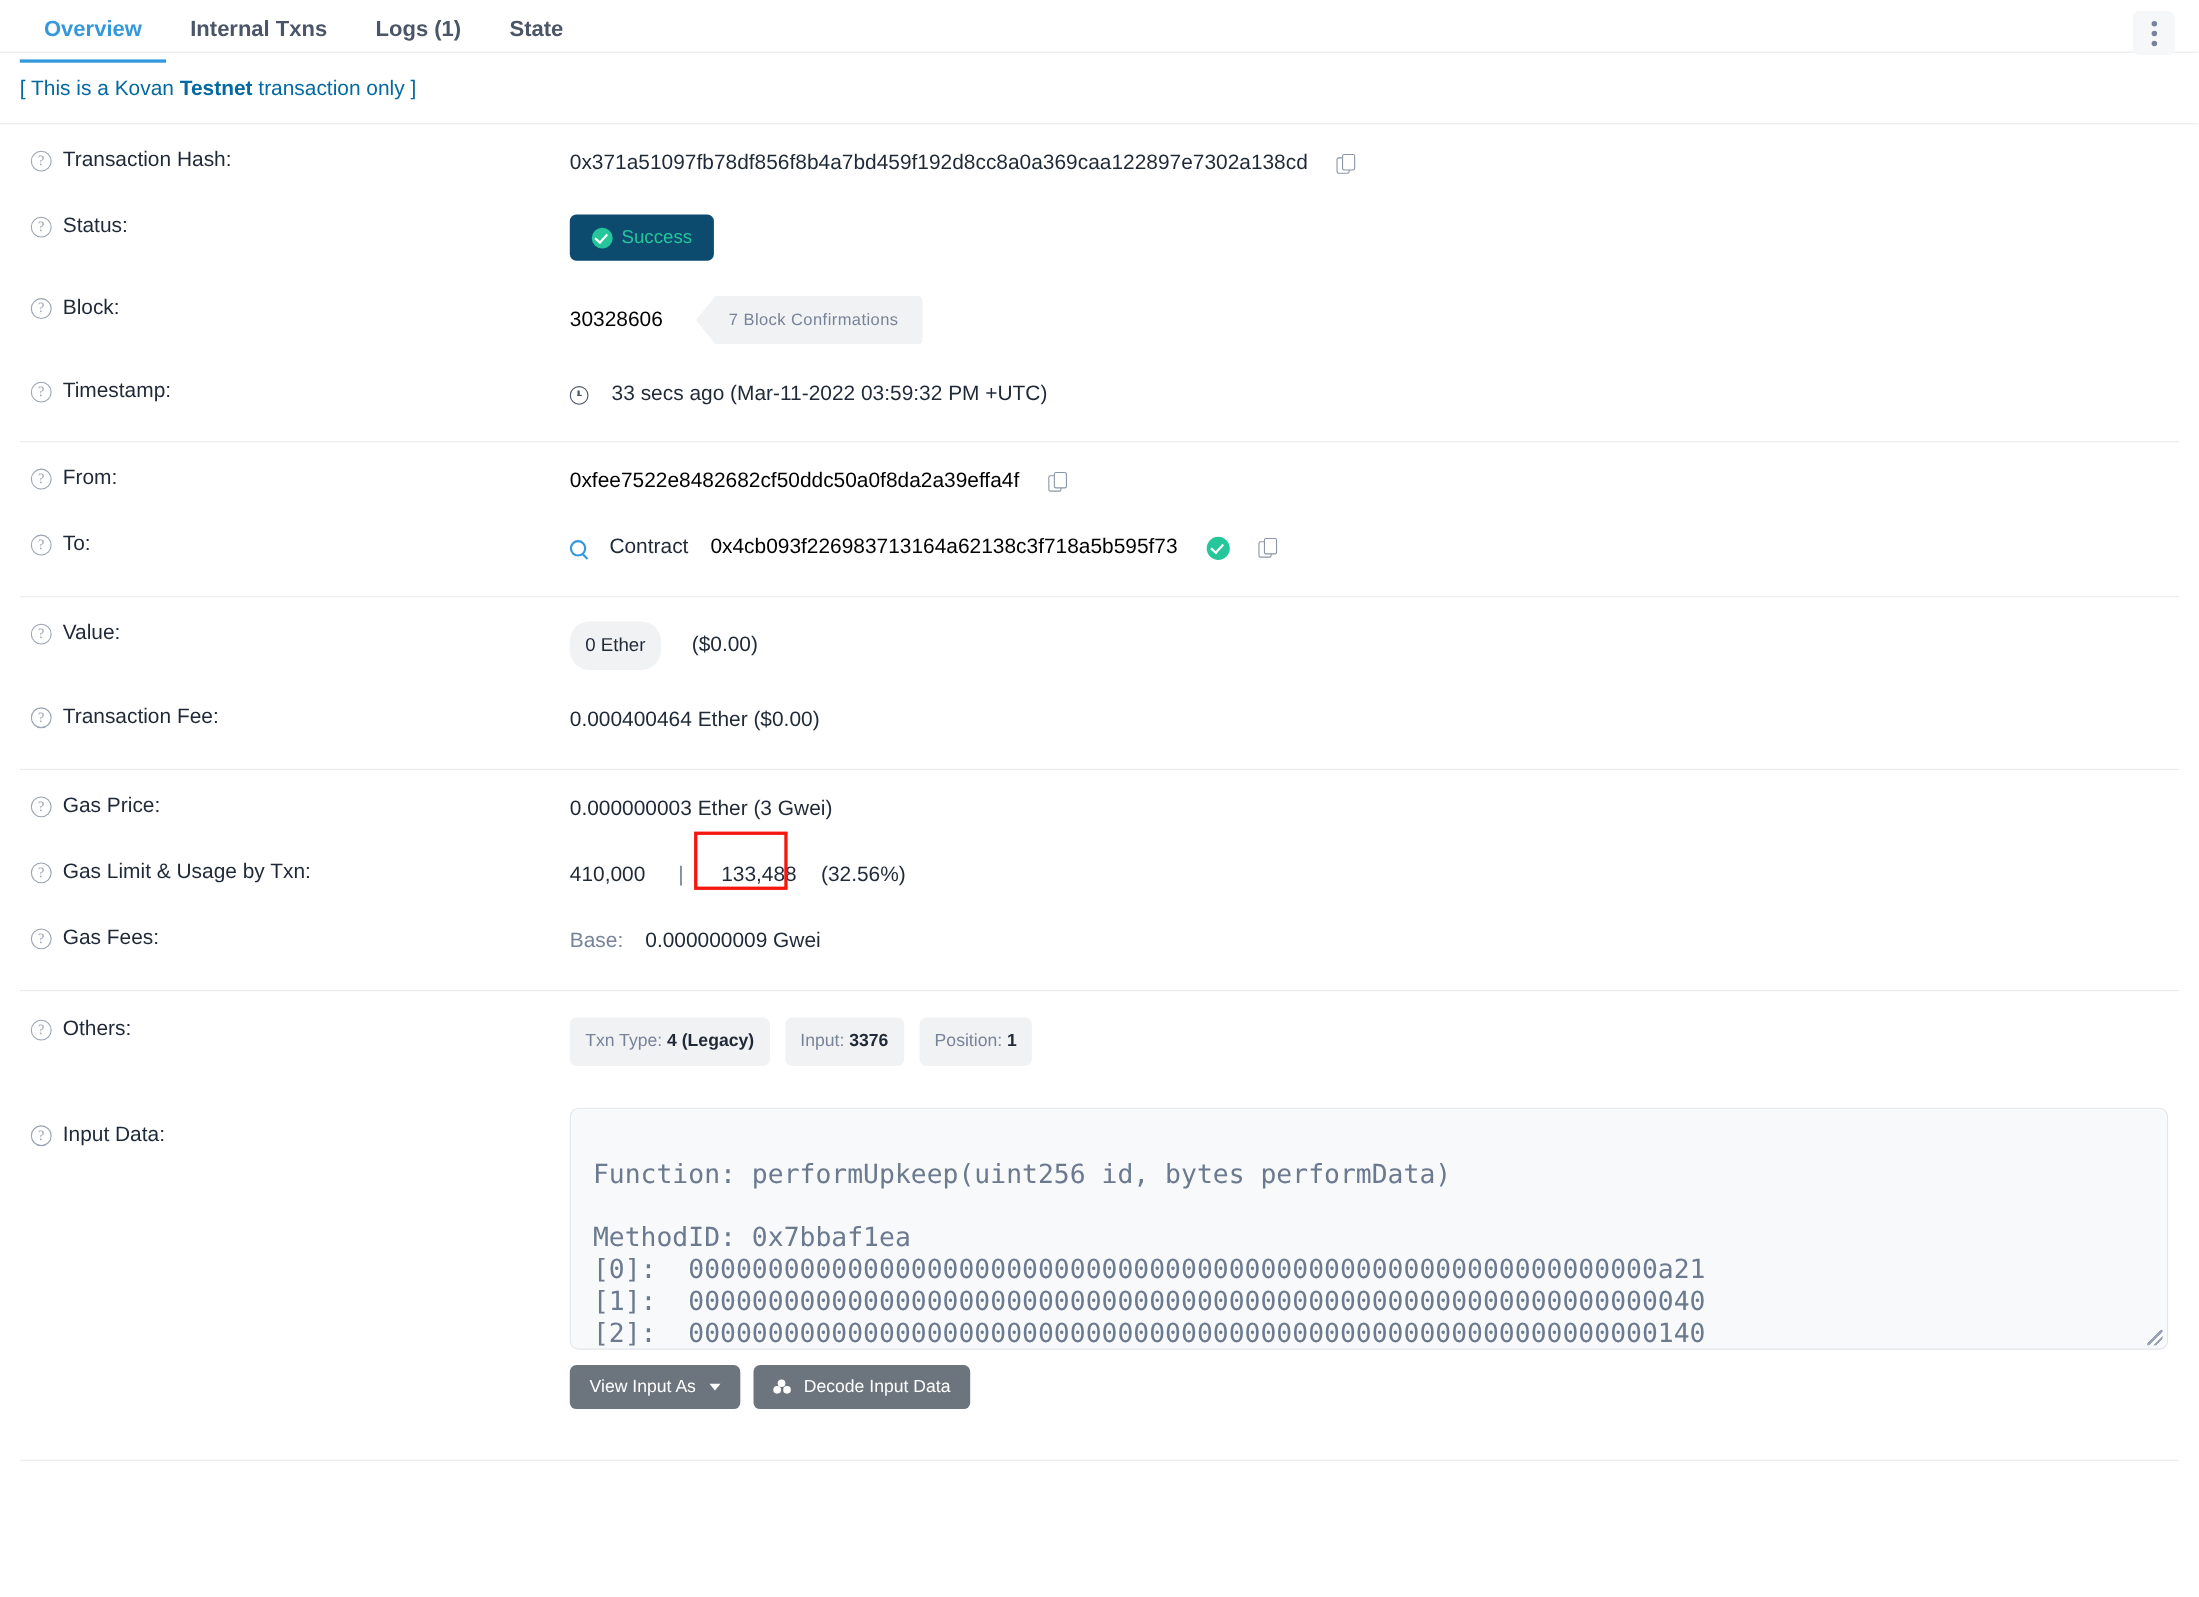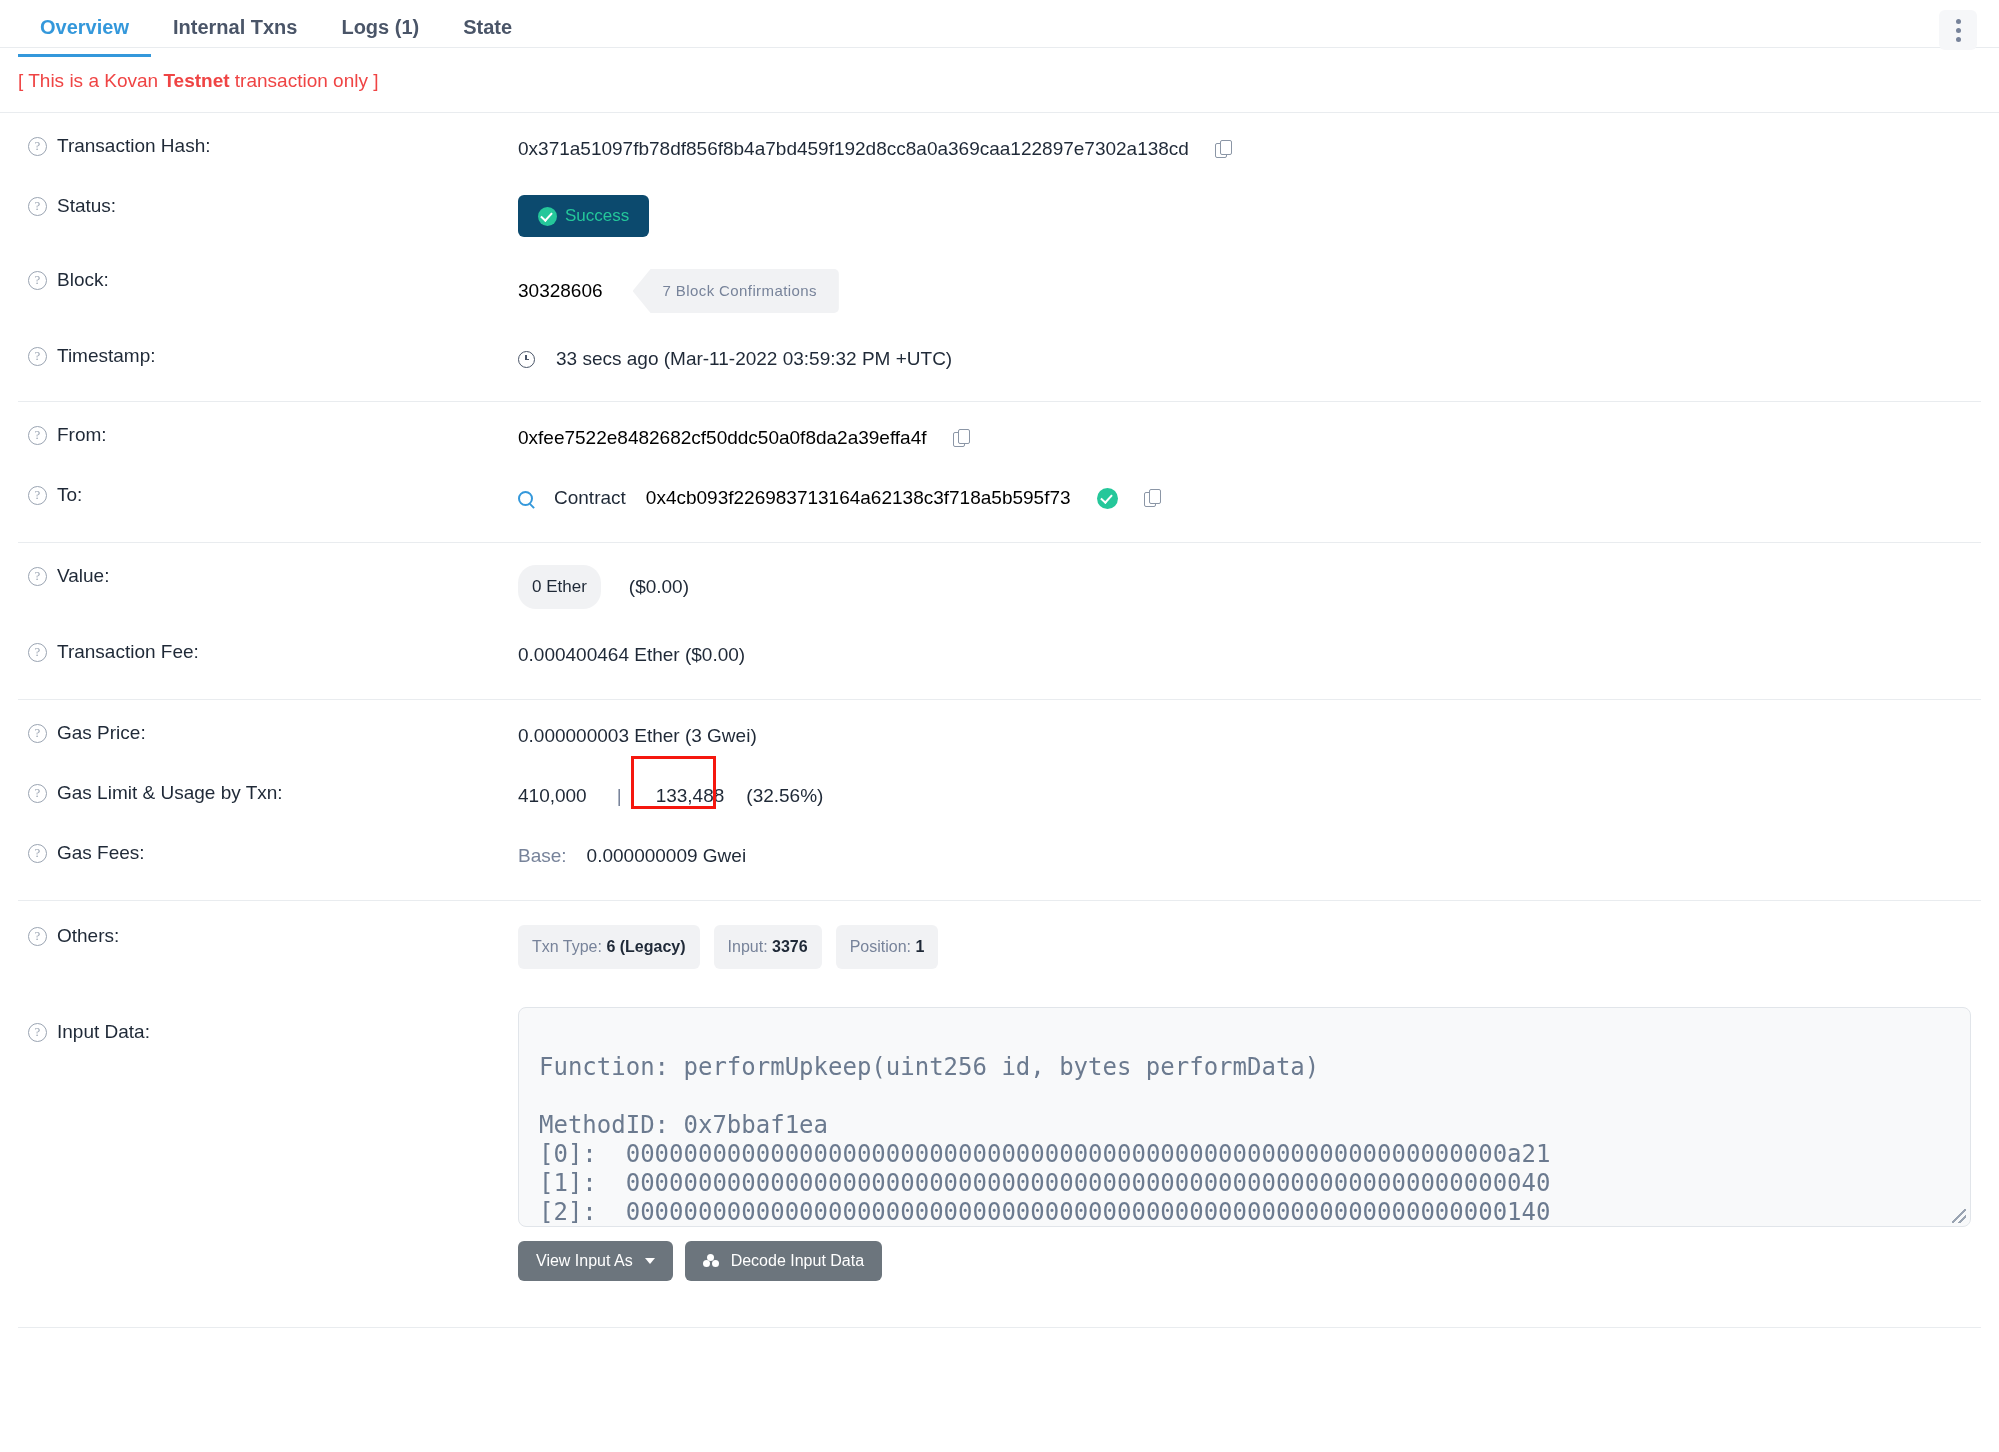--- a/index.html
+++ b/index.html
@@ -48,21 +48,21 @@
     align-items: center; justify-content: center;
     gap: 4px;
     cursor: pointer;
   }
   .kebab span { width: 5px; height: 5px; border-radius: 50%; background: #77839a; display:block; }
 
   
   .notice {
     padding: 22px 18px 20px 18px;
     font-size: 19px;
-    color: #ef4444;
+    color: #0369a1;
   }
   .notice b { font-weight: bold; }
 
   
   .body { padding: 0 18px; }
   .divider { height: 1px; background: #e9ecef; margin: 0; }
 
   .row {
     display: flex;
     align-items: flex-start;
@@ -442,21 +442,21 @@
 
     <div class="row" style="padding-top:24px;">
       <div class="label">
         <span class="qmark">?</span>
         <span>Others:</span>
       </div>
       <div class="value">
         <div class="pill-row">
           <span class="pill">
             <span class="k">Txn Type:</span>
-            <span class="v">6 (Legacy)</span>
+            <span class="v">4 (Legacy)</span>
           </span>
           <span class="pill">
             <span class="k">Input:</span>
             <span class="v">3376</span>
           </span>
           <span class="pill">
             <span class="k">Position:</span>
             <span class="v">1</span>
           </span>
         </div>

